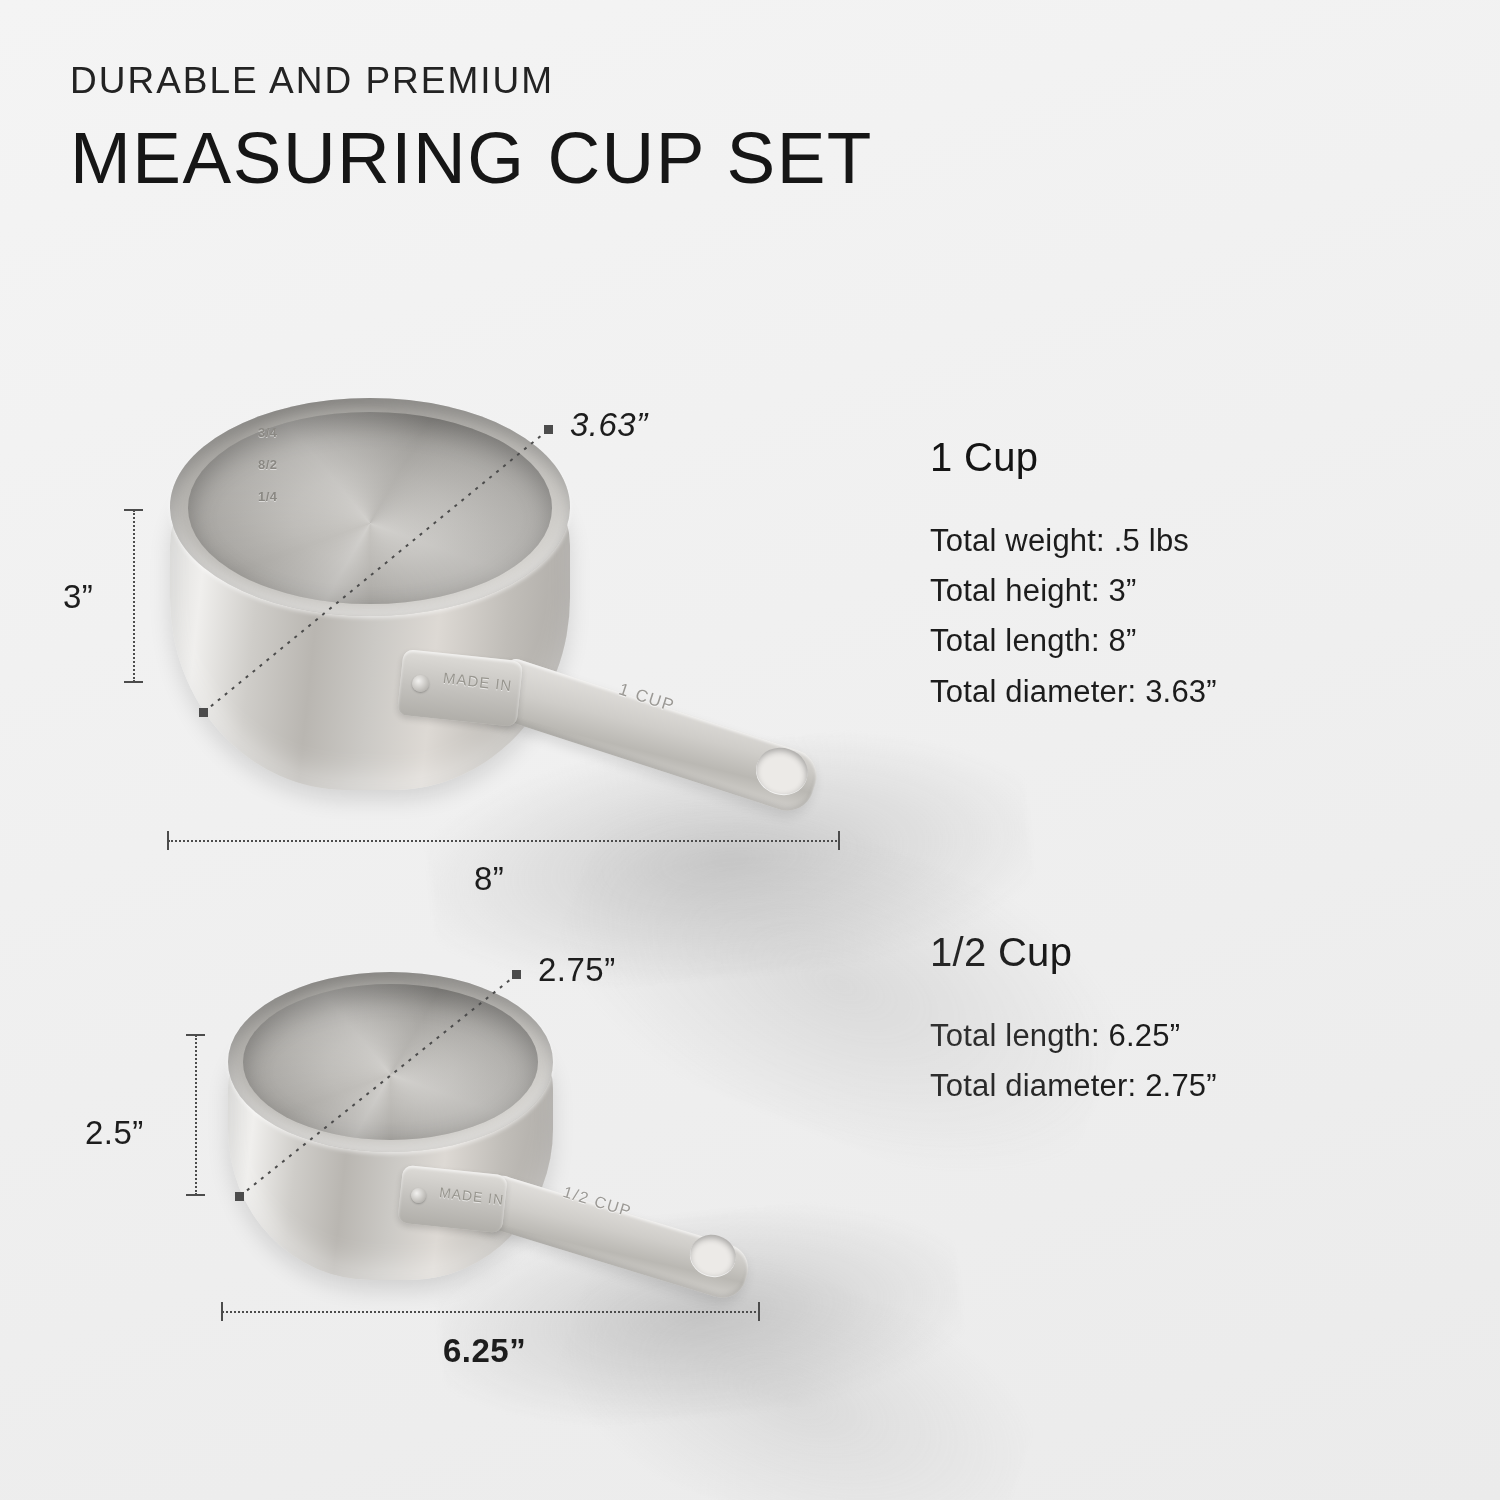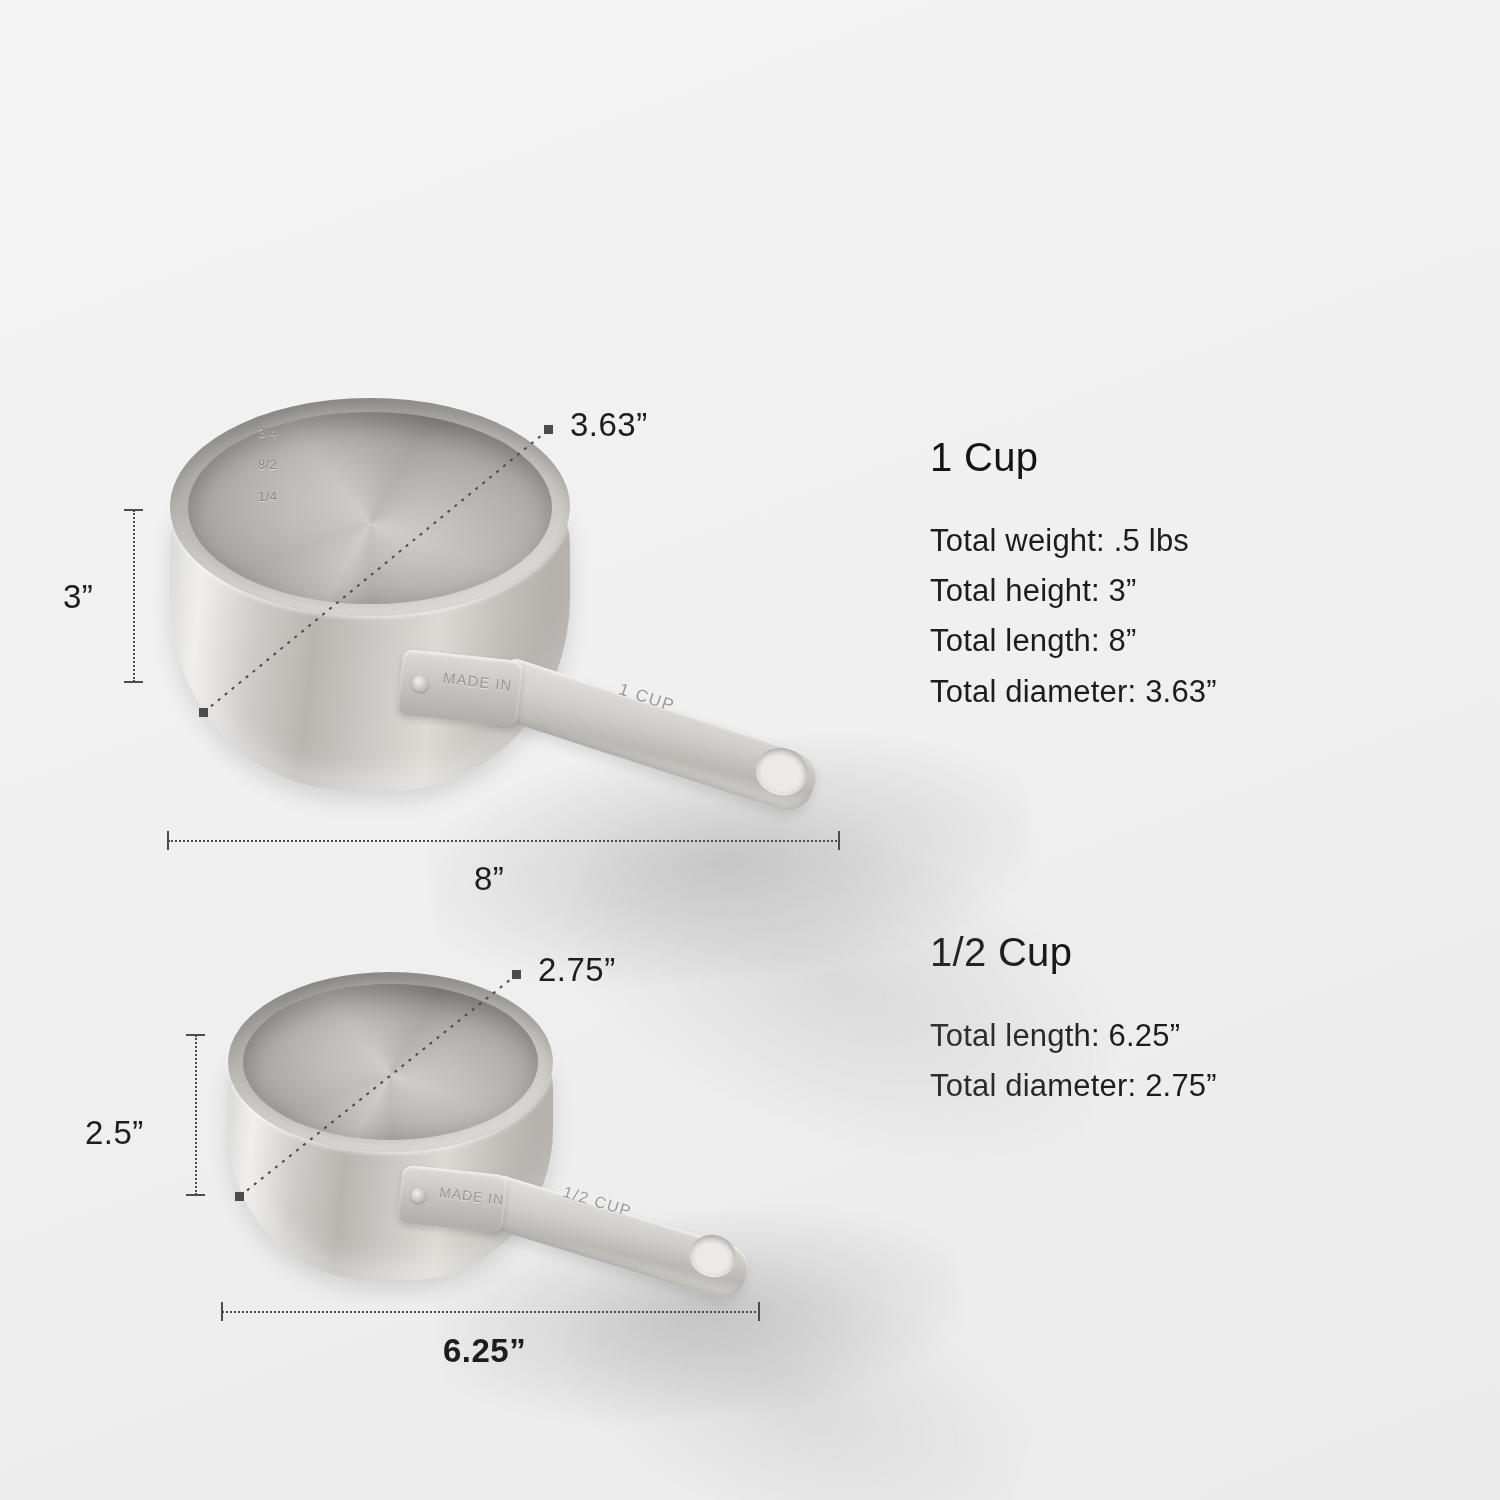--- a/index.html
+++ b/index.html
@@ -137,20 +137,21 @@
     top: 12%;
     width: 34%;
     font-size: 13px;
     color: #8a8883;
     letter-spacing: 0.5px;
     z-index: 3;
   }
   .ticks div {
     margin-bottom: 17px;
     text-shadow: 0 1px 0 rgba(255,255,255,0.5);
+    font-weight: bold;
   }
 
   .handle {
     position: absolute;
     background: linear-gradient(176deg, #e2e0dd 0%, #cfcdc9 40%, #bab8b3 70%, #d5d3cf 100%);
     box-shadow:
       inset 0 2px 3px rgba(255,255,255,0.7),
       inset 0 -3px 5px rgba(0,0,0,0.12),
       0 6px 12px rgba(0,0,0,0.10);
   }
@@ -234,20 +235,24 @@
   .diag {
     position: absolute;
     overflow: visible;
   }
 </style>
 </head>
 <body>
 
 <div class="page">
 
+  <div class="header">
+    <div class="eyebrow">DURABLE AND PREMIUM</div>
+    <div class="headline">MEASURING CUP SET</div>
+  </div>
 
   <div class="spec one">
     <div class="spec-title">1 Cup</div>
     <div class="spec-line">Total weight: .5 lbs</div>
     <div class="spec-line">Total height: 3”</div>
     <div class="spec-line">Total length: 8”</div>
     <div class="spec-line">Total diameter: 3.63”</div>
   </div>
 
   <div class="spec half">
@@ -277,21 +282,21 @@
       <div>3/4</div>
       <div>8/2</div>
       <div>1/4</div>
     </div>
 
     <svg class="diag" style="left:0; top:0; width:1500px; height:1500px; z-index:7; pointer-events:none;">
       <line x1="204" y1="712" x2="548" y2="430" stroke="#4c4c4c" stroke-width="2" stroke-dasharray="3,6"></line>
     </svg>
     <div class="sq" style="left:199px; top:708px; z-index:8;"></div>
     <div class="sq" style="left:544px; top:425px; z-index:8;"></div>
-    <div class="dim-label" style="left:570px; top:406px; z-index:8;">3.63”</div>
+    <div class="dim-label" style="left:570px; top:406px; z-index:8;font-style:italic;">3.63”</div>
 
     <div class="dot-v" style="left:133px; top:510px; height:172px;"></div>
     <div class="cap-v" style="left:124px; top:509px; width:19px;"></div>
     <div class="cap-v" style="left:124px; top:681px; width:19px;"></div>
     <div class="dim-label" style="left:63px; top:578px;">3”</div>
 
     <div class="dot-h" style="left:168px; top:840px; width:672px;"></div>
     <div class="cap-h" style="left:167px; top:831px; height:19px;"></div>
     <div class="cap-h" style="left:838px; top:831px; height:19px;"></div>
     <div class="dim-label" style="left:474px; top:860px;">8”</div>

